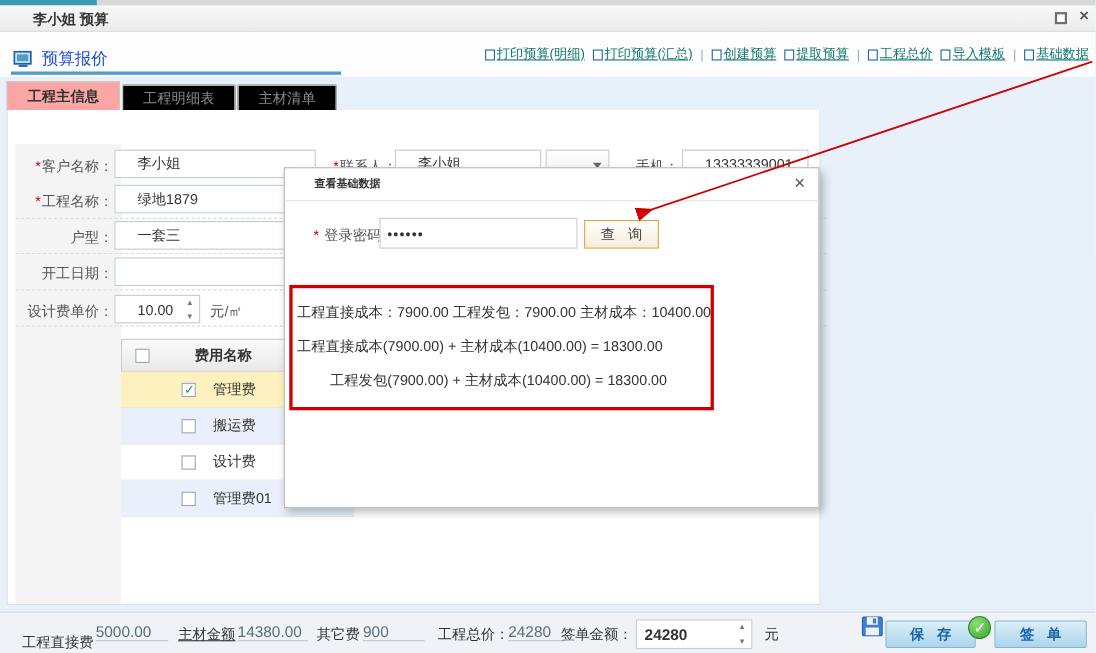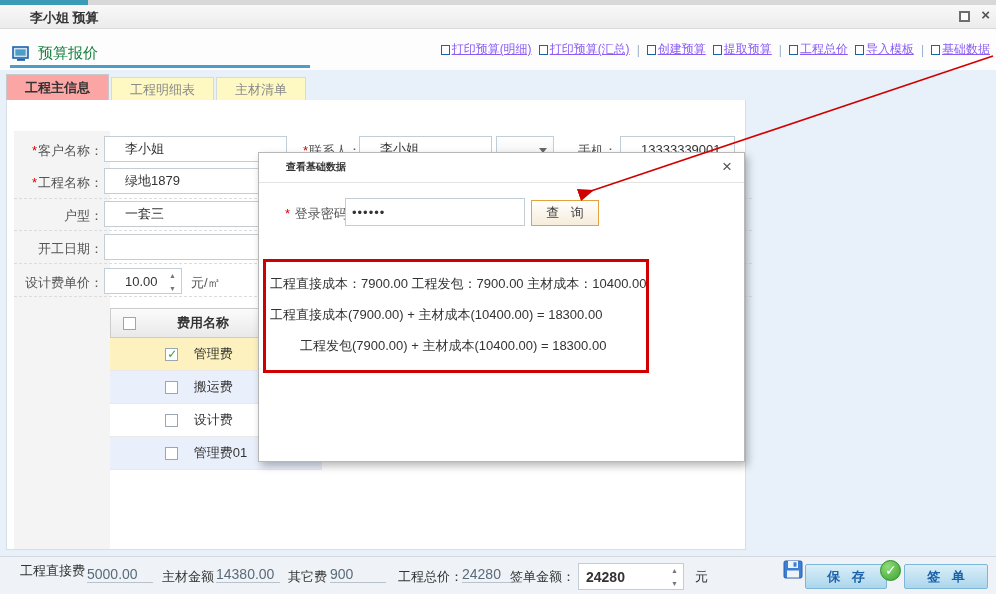--- a/index.html
+++ b/index.html
@@ -16,34 +16,34 @@
     background:linear-gradient(#f8f8f8,#ececec); border-bottom:1px solid #d9d9d9; }
   .titlebar .title { position:absolute; left:30px; top:4px; font-size:13px; font-weight:bold; color:#333; }
   .win-btn { position:absolute; top:6px; cursor:default; }
   .btn-max { right:26px; width:11px; height:11px; border:2px solid #6e6e6e; background:#fff; }
   .btn-close { right:6px; top:1px; font-size:15px; color:#555; font-weight:bold; }
 
   
   .navbar { position:absolute; left:0; top:29px; width:996px; height:41px; background:#fdfdfd; }
   .nav-left { position:absolute; left:12px; top:15px; display:flex; align-items:center; gap:8px; }
   .monitor-icon { width:18px; height:16px; display:inline-block; }
-  .section-title { font-size:15px; color:#15803d; }
+  .section-title { font-size:15px; color:#1d4ed8; }
   .nav-underline { position:absolute; left:10px; top:36px; width:300px; height:3px; background:#4f9cc8; }
   .nav-links { position:absolute; right:6px; top:12px; display:flex; align-items:center; gap:7px; font-size:12px; }
-  .nav-link { display:flex; align-items:center; gap:2px; color:#8b5cf6; cursor:pointer; white-space:nowrap; }
+  .nav-link { display:flex; align-items:center; gap:2px; color:#0f766e; cursor:pointer; white-space:nowrap; }
   .nav-link .lnk-icon { width:9px; height:10px; border:1px solid #1b62ab; background:#fff; display:inline-block; }
   .nav-link span.txt { text-decoration:underline; }
   .nav-sep { color:#9ab0c6; }
 
   
   .content { position:absolute; left:0; top:70px; width:996px; height:486px; background:#e8f1f9; }
   .panel { position:absolute; left:6px; top:30px; width:740px; height:450px; background:#fff; border:1px solid #d6dee6; border-top:none; }
   .tabs { position:absolute; left:6px; top:4px; height:27px; display:flex; align-items:flex-end; }
   .tab { height:24px; padding:0 18px; display:flex; align-items:center; font-size:13px; color:#8a8a8a;
-    background:#fef9c3; border:1px solid #d9d9d9; border-bottom:none; margin-right:2px; cursor:pointer; }
+    background:#000000; border:1px solid #d9d9d9; border-bottom:none; margin-right:2px; cursor:pointer; }
   .tab.active { height:27px; font-weight:bold; color:#333; background:#fca5a5; border-color:#c9c9c9; }
 
   
   .label-gutter { position:absolute; left:7px; top:31px; width:96px; height:418px; background:#f4f4f4; }
   .form-row-sep { position:absolute; left:7px; width:738px; border-bottom:1px dashed #dcdcdc; }
   .flabel { position:absolute; font-size:13px; color:#555; text-align:right; white-space:nowrap; }
   .req { color:#d40000; margin-right:1px; }
   .finput { position:absolute; height:26px; border:1px solid #c3cdd5; background:#fff; font-size:13px; color:#333;
     padding:0 20px; display:flex; align-items:center; }
   .spin { position:absolute; right:3px; top:3px; width:11px; height:20px; display:flex; flex-direction:column;
@@ -273,23 +273,23 @@
   <svg class="arrow-svg" viewBox="0 0 996 594">
     <defs>
       <marker id="arrhead" markerWidth="10" markerHeight="8" refX="8" refY="4" orient="auto">
         <polygon points="0,4 10,0 10,8" fill="#d10000"></polygon>
       </marker>
     </defs>
     <line x1="993" y1="56" x2="582" y2="194" stroke="#d10000" stroke-width="1.6" marker-end="url(#arrhead)"></line>
   </svg>
 
   <div class="footer">
-    <div class="f-label" style="left:20px; top:5px;text-align:center;">工程直接费</div>
+    <div class="f-label" style="left:20px; top:18px;text-align:center;">工程直接费</div>
     <div class="f-value" style="left:87px; top:9px; width:66px;">5000.00</div>
-    <div class="f-label" style="left:162px; top:11px;">主材金额</div>
+    <div class="f-label" style="left:162px; top:11px;text-decoration:underline;">主材金额</div>
     <div class="f-value" style="left:216px; top:9px; width:64px;">14380.00</div>
     <div class="f-label" style="left:288px; top:11px;">其它费</div>
     <div class="f-value" style="left:330px; top:9px; width:56px;">900</div>
     <div class="f-label" style="left:398px; top:11px;">工程总价：</div>
     <div class="f-value" style="left:462px; top:9px; width:52px;">24280</div>
     <div class="f-label" style="left:510px; top:11px;">签单金额：</div>
     <div class="sign-input">
       <span class="val">24280</span>
       <span class="spin">
           <span>▲</span>

